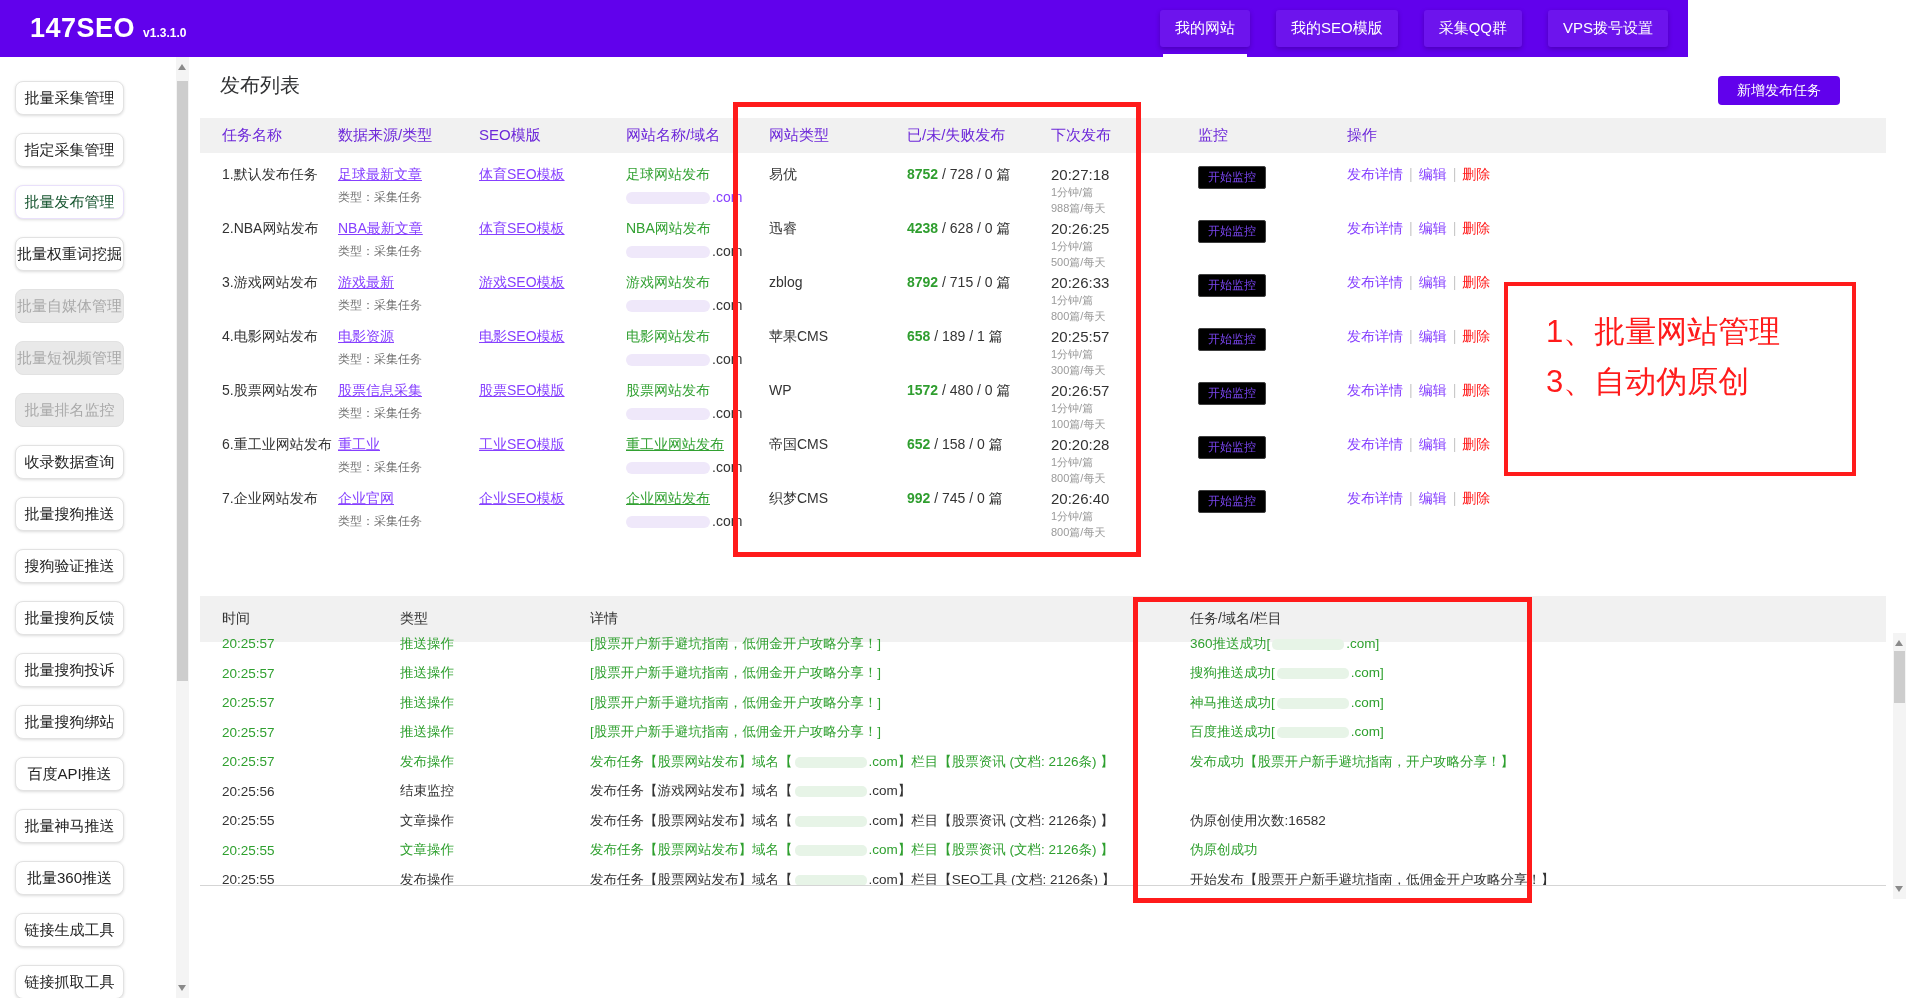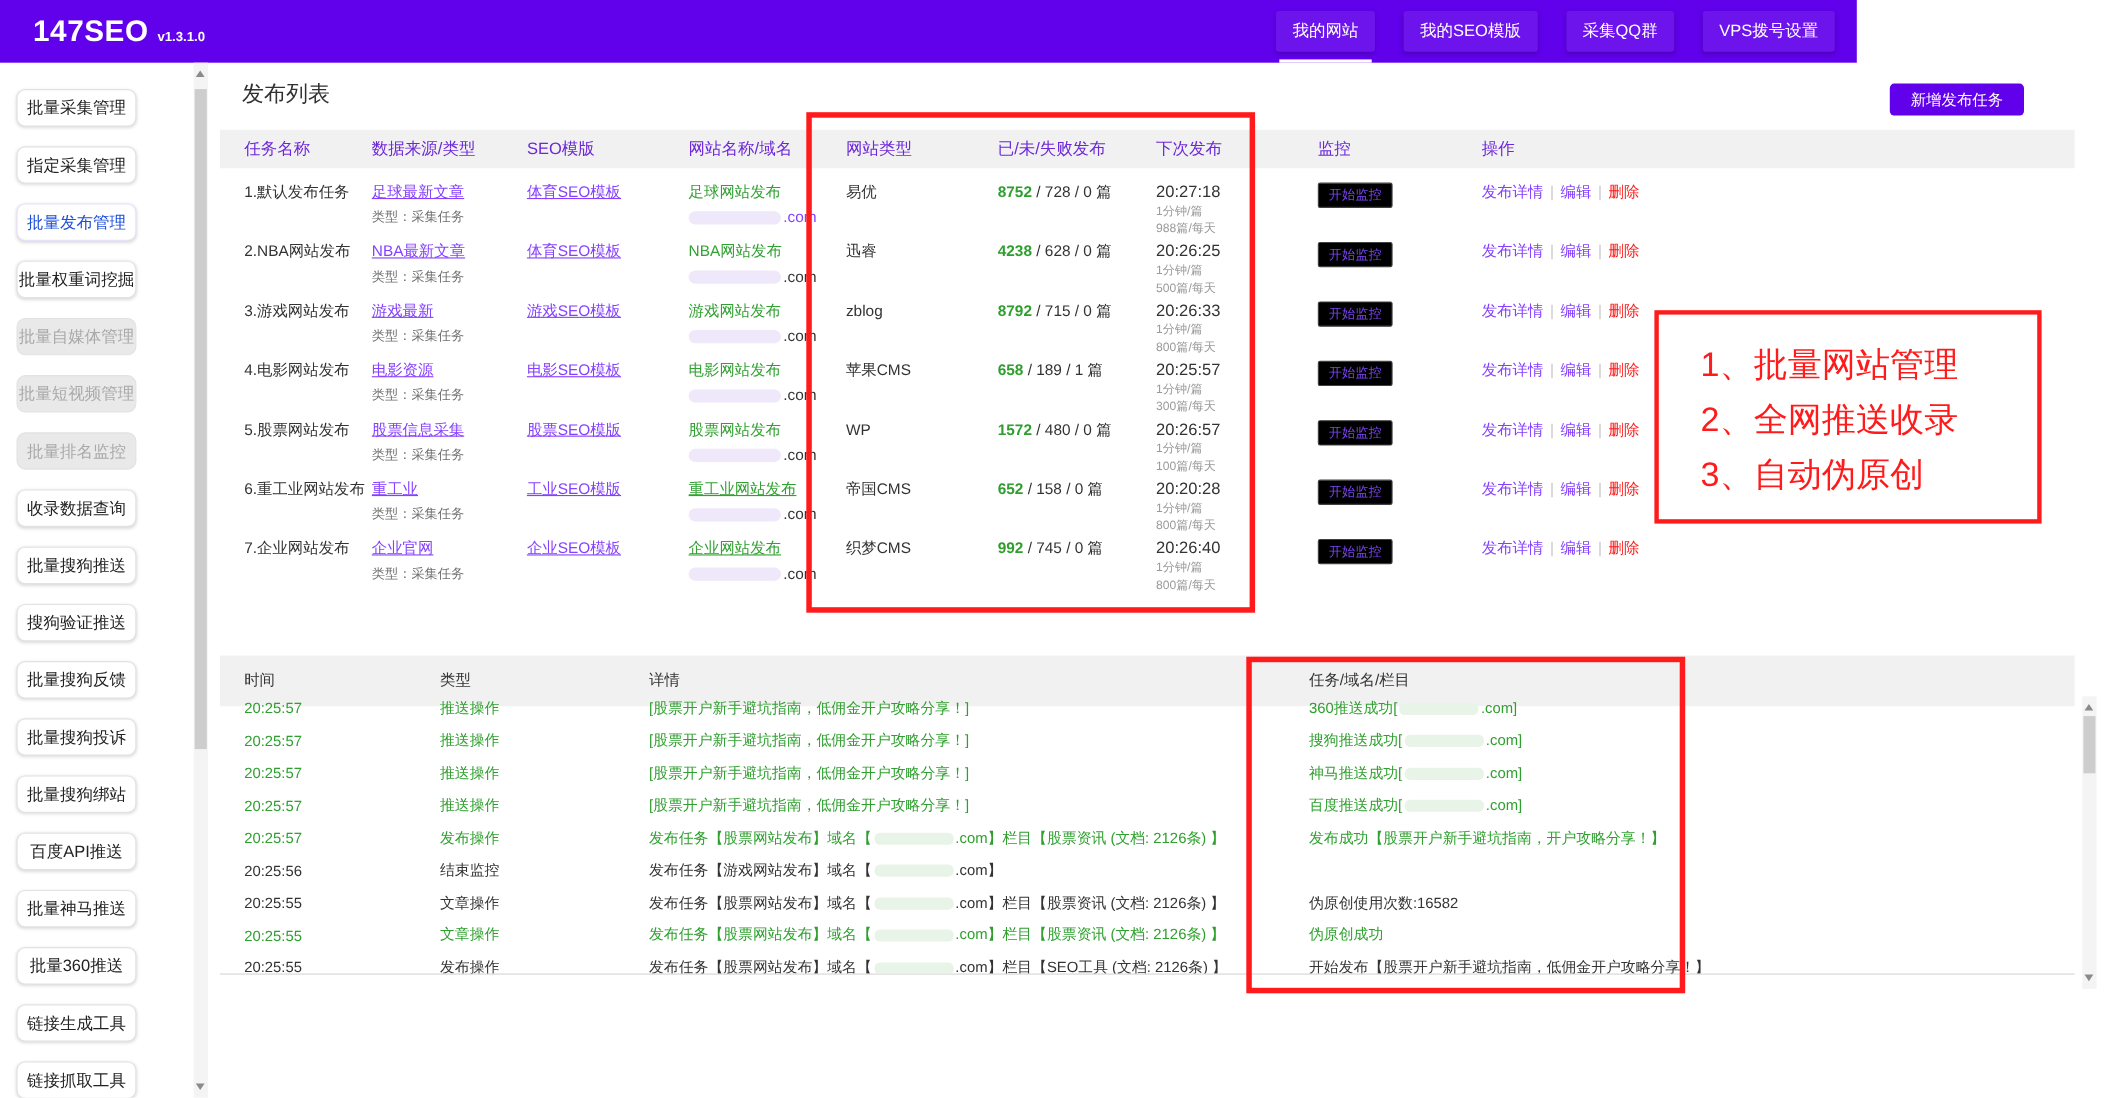--- a/index.html
+++ b/index.html
@@ -11,21 +11,21 @@
   .logo-wrap{margin-left:30px;display:flex;align-items:baseline;color:#fff;}
   .logo{font-size:27px;font-weight:bold;letter-spacing:.5px;}
   .version{font-size:12px;font-weight:bold;margin-left:8px;}
   .topnav{position:absolute;right:20px;top:0;height:100%;display:flex;align-items:center;gap:26px;}
   .nav-item{position:relative;color:#fff;font-size:15px;padding:9px 15px;background:rgba(255,255,255,.08);border-radius:3px;box-shadow:0 2px 5px rgba(0,0,0,.22);cursor:pointer;white-space:nowrap;}
   .nav-item.active::after{content:"";position:absolute;left:3px;right:3px;bottom:-10px;height:3px;background:#fff;}
 
   
   .sidebar{position:absolute;left:0;top:57px;width:172px;bottom:0;background:#fff;}
   .side-btn{position:absolute;left:15px;width:109px;height:34px;box-sizing:border-box;background:#fff;border:1px solid #e2e2e2;border-radius:8px;box-shadow:0 1px 3px rgba(0,0,0,.14);display:flex;align-items:center;justify-content:center;font-size:15px;color:#222;cursor:pointer;white-space:nowrap;}
-  .side-btn.active{color:#1d4ed8;border-color:#e9e0fb;}
+  .side-btn.active{color:#14532d;border-color:#e9e0fb;}
   .side-btn.disabled{background:#e9e9e9;color:#a9a9a9;border-color:#e2e2e2;box-shadow:none;cursor:default;}
   .sidebar-scroll{position:absolute;left:176px;top:57px;width:13px;height:941px;background:#f4f4f4;z-index:3;}
   .sb-thumb{position:absolute;left:1px;top:24px;width:11px;height:600px;background:#cdcdcd;}
   .arrow-up{position:absolute;left:2px;width:0;height:0;border-left:4.5px solid transparent;border-right:4.5px solid transparent;border-bottom:6px solid #8a8a8a;}
   .arrow-down{position:absolute;left:2px;width:0;height:0;border-left:4.5px solid transparent;border-right:4.5px solid transparent;border-top:6px solid #8a8a8a;}
   .sb-up{top:7px;}
   .sb-down{bottom:7px;}
 
   
   .page-title{position:absolute;left:220px;top:72px;font-size:20px;color:#303133;}
@@ -306,18 +306,17 @@
 
   <div class="log-scroll">
     <div class="arrow-up sb-up"></div>
     <div class="ls-thumb"></div>
     <div class="arrow-down sb-down"></div>
   </div>
 
   <div class="rbox" id="rbox1"></div>
   <div class="rbox" id="rbox2">
     <div class="anno-line">1、批量网站管理</div>
-    <div class="anno-line">2、全网推送收录</div>
     <div class="anno-line">3、自动伪原创</div>
   </div>
   <div class="rbox" id="rbox3"></div>
 
 </div>
 
 </body></html>

